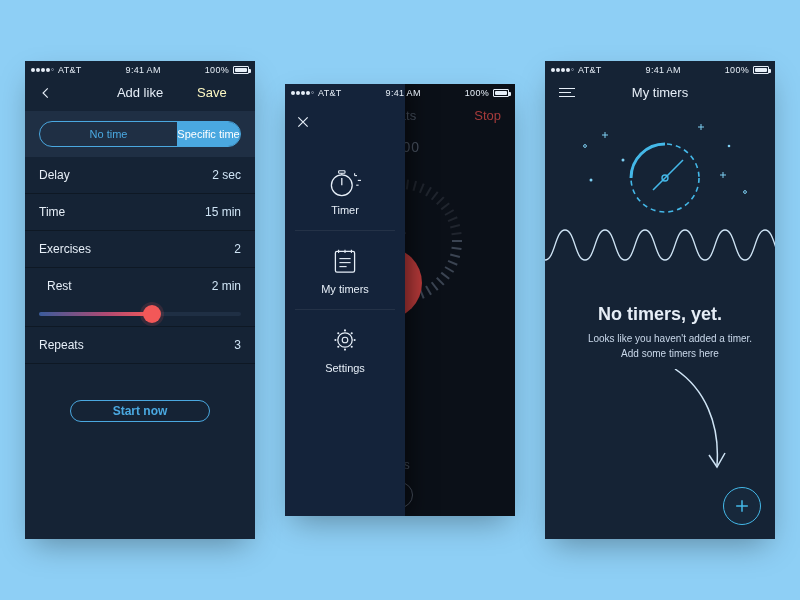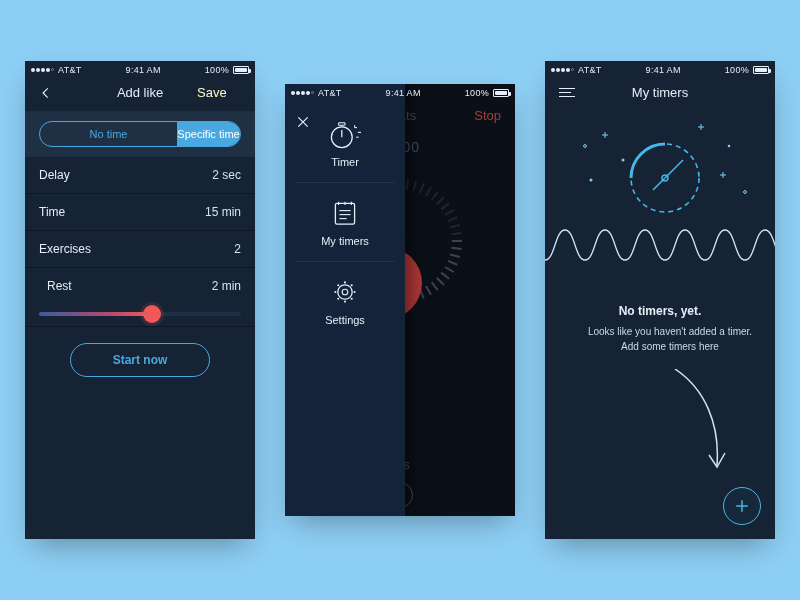--- a/index.html
+++ b/index.html
@@ -97,22 +97,22 @@
     background: linear-gradient(90deg, #3a5c9c 0%, #b04a72 60%, #f25858 100%);
   }
   .slider .thumb {
     position:absolute; left:56%; top:50%; transform: translate(-50%,-50%);
     width:18px; height:18px; border-radius:50%;
     background:#f25858;
     box-shadow: 0 0 0 3px rgba(242,88,88,.15);
   }
 
   .start-btn {
-    margin: 16px auto 0 auto;
-    width: 140px; height: 34px;
+    margin: 36px auto 0 auto;
+    width: 140px; height: 22px;
     border: 1.5px solid #4aa8e0;
     border-radius: 18px;
     color:#4aa8e0;
     display:flex; align-items:center; justify-content:center;
     font-size: 12px; font-weight:600;
     cursor:pointer;
   }
 
   
   .p2 .dimlayer {
@@ -145,21 +145,21 @@
     width:26px; height:26px; border-radius:50%;
     border:1.5px solid #48515f;
     display:flex; align-items:center; justify-content:center;
     color:#48515f;
   }
 
   .p2 .drawer {
     position:absolute; left:0; top:0; bottom:0;
     width: 120px;
     background: #14233a;
-    padding-top: 20px;
+    padding-top: 68px;
     box-shadow: 6px 0 20px rgba(0,0,0,.5);
   }
   .p2 .close-x {
     position:absolute; left:10px; top:28px;
     color:#e6eef7; font-size:20px;
     cursor:pointer;
   }
   .drawer-item {
     display:flex; flex-direction:column; align-items:center; gap:6px;
     padding: 14px 0 14px 0; margin: 0 10px;
@@ -171,21 +171,21 @@
   
   .p3 .hamb {
     display:flex; flex-direction:column; gap:3px; cursor:pointer;
   }
   .p3 .hamb span { display:block; height:1px; background:#e6eef7; }
   .p3 .hamb span:nth-child(1){ width:16px;}
   .p3 .hamb span:nth-child(2){ width:12px;}
   .p3 .hamb span:nth-child(3){ width:16px;}
 
   .p3 .illus { position:relative; width:100%; height:186px; }
-  .p3 .empty-title { text-align:center; font-size:12px; font-weight:600; margin-top:8px; }
+  .p3 .empty-title { text-align:center; font-size:18px; font-weight:600; margin-top:8px; }
   .p3 .empty-sub { text-align:center; font-size:10px; line-height:1.5; color:#c9d8ea; margin-top:6px;margin-left:20px; }
   .p3 .empty-sub span{ display:block; }
 
   .p3 .add-btn {
     position:absolute; right:14px; bottom:14px;
     width:38px; height:38px; border-radius:50%;
     border:1.5px solid #44b8e8;
     color:#44b8e8;
     display:flex; align-items:center; justify-content:center;
     cursor:pointer;
@@ -251,20 +251,24 @@
   </div>
   <div class="row" style="border-bottom:none;margin-left:8px;">
     <span>Rest</span>
     <span class="val">2 min</span>
   </div>
   <div class="slider-row">
     <div class="slider">
       <div class="track"></div>
       <div class="thumb"></div>
     </div>
+  </div>
+  <div class="row">
+    <span>Repeats</span>
+    <span class="val">3</span>
   </div>
 
   <div class="start-btn">Start now</div>
 </div>
 
 <div class="phone p2">
 
   <div class="dimlayer">
     <div style="height:16px"></div>
     <div class="dim-header">

